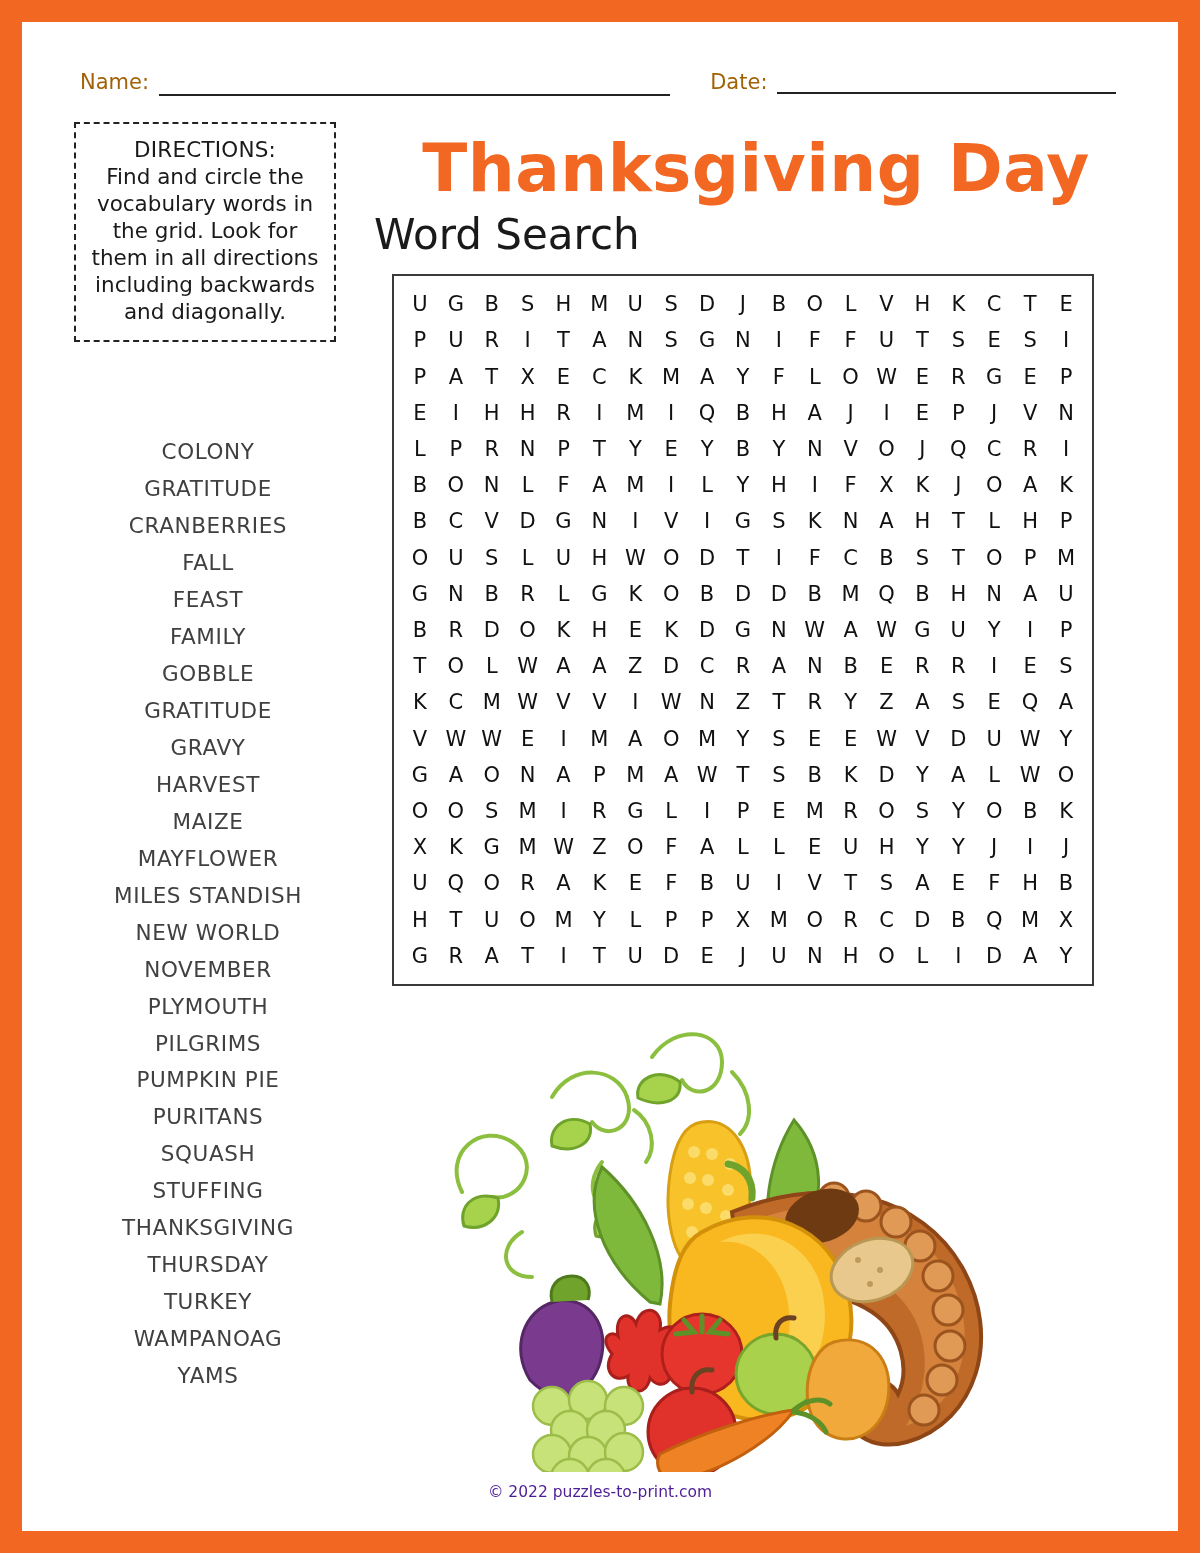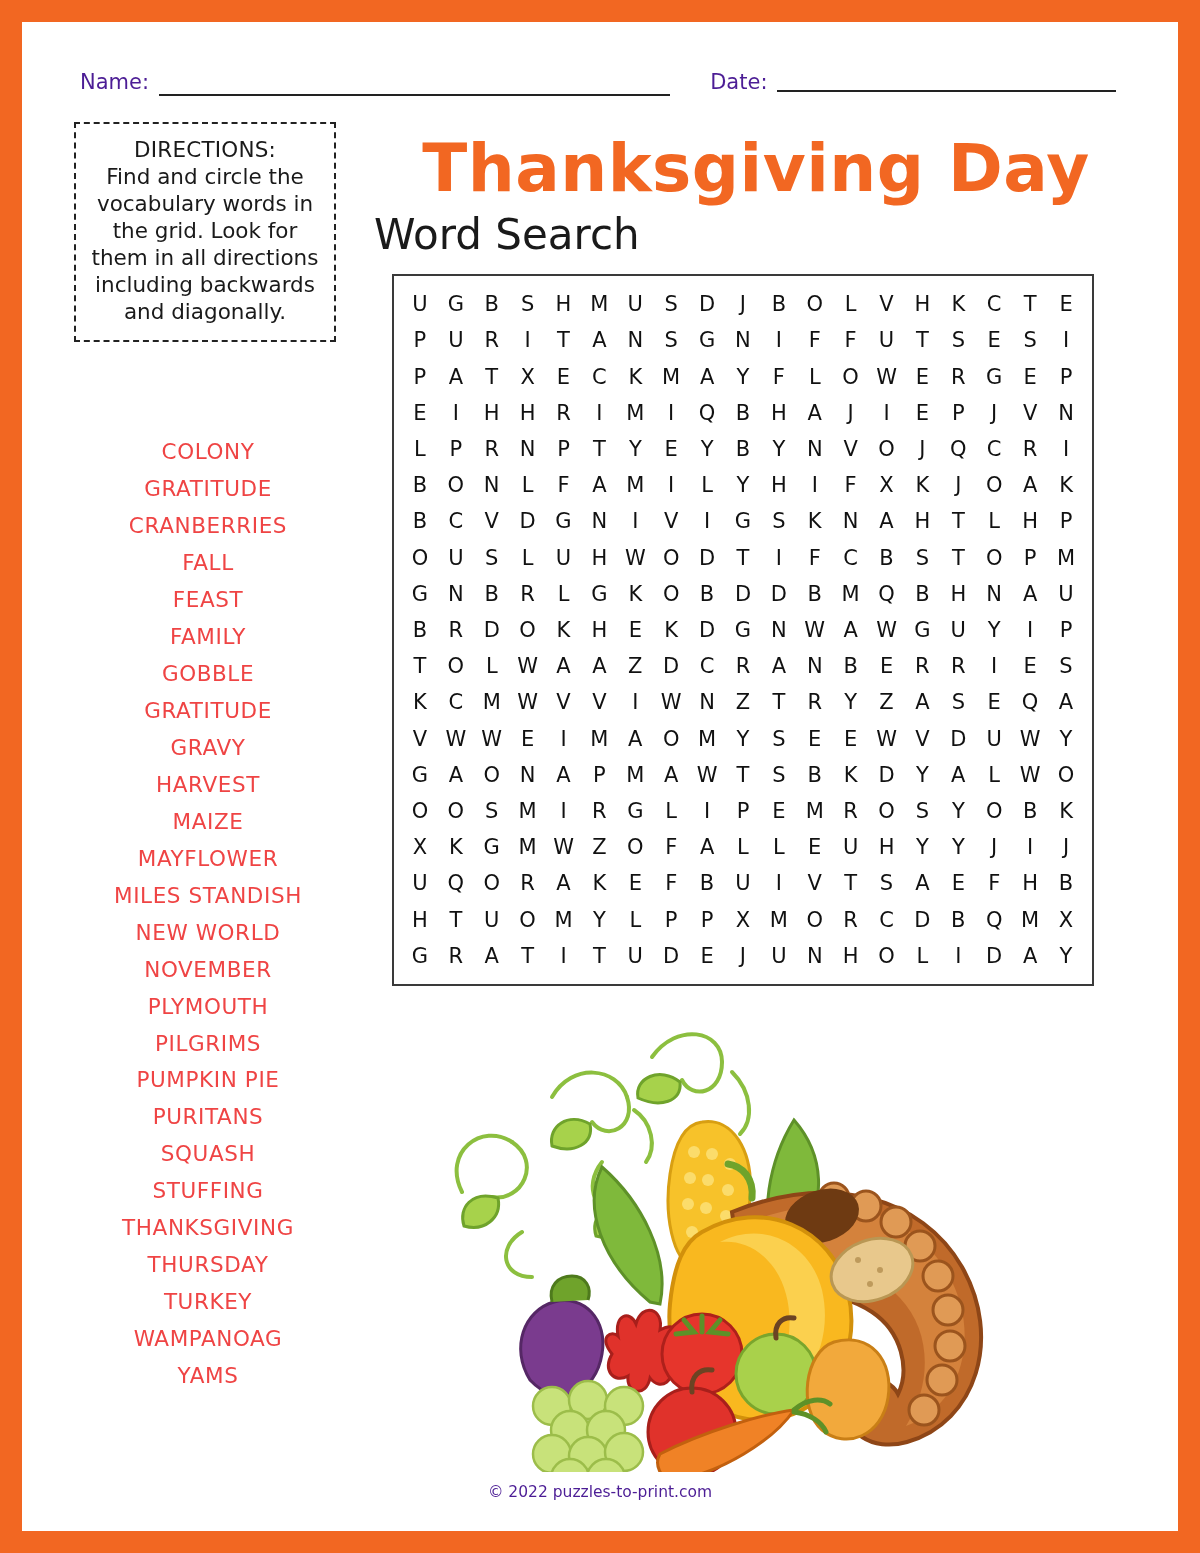--- a/index.html
+++ b/index.html
@@ -22,32 +22,32 @@
     overflow: hidden;
   }
 
   
   .namedate {
     position: absolute;
     top: 48px; left: 58px; right: 58px;
     display: flex;
     align-items: flex-end;
     font-size: 21px;
-    color: #4c1d95;
+    color: #a16207;
     font-family: "DejaVu Sans", sans-serif;
   }
   .nd-label { white-space: nowrap; padding-bottom: 2px; }
   .nd-rule {
     flex: 1 1 auto;
     border-bottom: 2px solid #222;
     height: 22px;
     margin: 0 4px 0 10px;
   }
   .nd-name { flex: 1.45 1 0; display: flex; align-items: flex-end; }
-  .nd-date { flex: 1 1 0; display: flex; align-items: flex-start; margin-left: 36px; }
+  .nd-date { flex: 1 1 0; display: flex; align-items: center; margin-left: 36px; }
 
   
   .directions {
     position: absolute;
     top: 100px; left: 52px;
     width: 262px;
     border: 2px dashed #222;
     padding: 12px 10px 14px;
     text-align: center;
     line-height: 1.26;
@@ -55,21 +55,21 @@
     color: #1a1a1a;
   }
   .directions .dir-title { letter-spacing: .2px; }
 
   
   .wordlist {
     position: absolute;
     top: 412px; left: 40px;
     width: 292px;
     text-align: center;
-    color: #ef4444;
+    color: #404040;
   }
   .wordlist li {
     list-style: none;
     font-size: 21.5px;
     letter-spacing: .6px;
     line-height: 1.72;
     white-space: nowrap;
   }
   .wordlist ul { margin: 0; padding: 0; }
 

